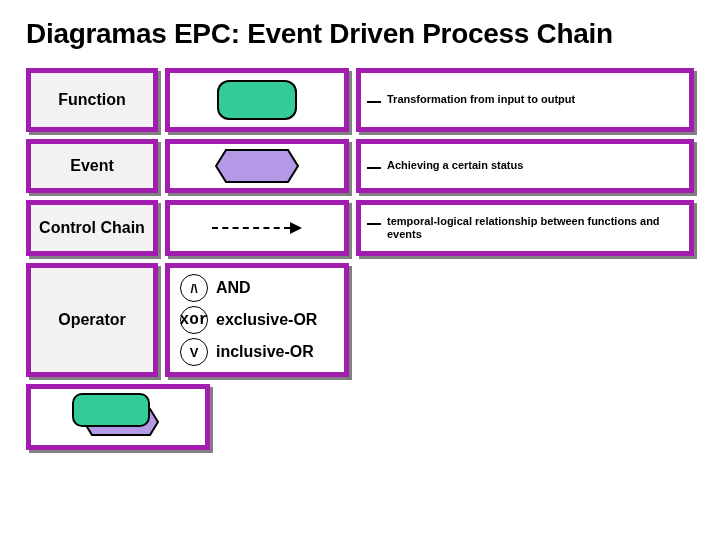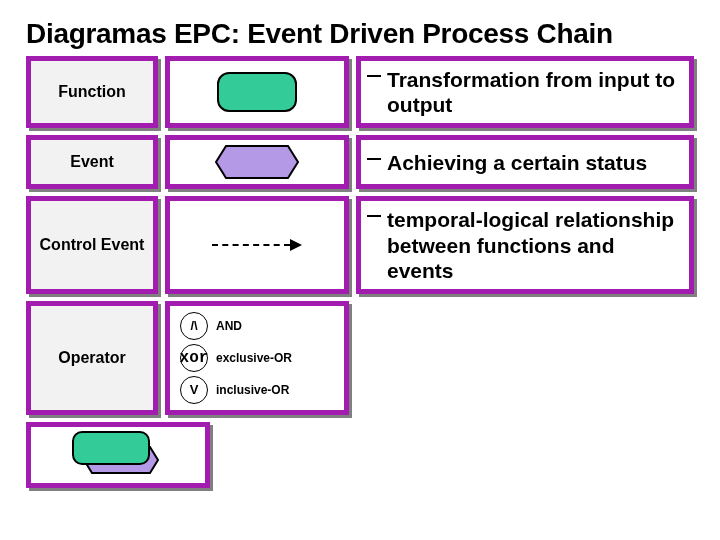--- a/index.html
+++ b/index.html
@@ -13,21 +13,21 @@
   }
   *, *::before, *::after { box-sizing: inherit; }
 
   .page {
     padding: 18px 26px 10px 26px;
   }
   .title {
     font-size: 28px;
     font-weight: 700;
     color: #000;
-    margin: 0 0 6px 0;
+    margin: 0 0 18px 0;
     letter-spacing: -0.3px;
   }
 
   .table {
     display: flex;
     flex-direction: column;
     gap: 7px;
     width: 100%;
   }
   .row {
@@ -64,21 +64,21 @@
     align-items: center;
     justify-content: center;
     padding: 4px;
   }
 
   .desc-cell {
     flex: 1;
     display: flex;
     align-items: center;
     padding: 6px 10px 6px 6px;
-    font-size: 21px;
+    font-size: 11px;
     font-weight: 700;
     color: #000;
   }
   .desc-inner {
     display: flex;
     align-items: flex-start;
     gap: 6px;
     line-height: 1.2;
   }
   .dash {
@@ -145,21 +145,21 @@
     width: 28px; height: 28px;
     border: 1.5px solid #000;
     border-radius: 50%;
     background: #fff;
     display: flex; align-items: center; justify-content: center;
     font-size: 13px;
     font-weight: 700;
   }
   .op-circle.small-text { font-size: 16px; font-family: Liberation Mono, monospace; }
   .op-label {
-    font-size: 12px;
+    font-size: 16px;
     font-weight: 700;
   }
 
   
   .marker-stack {
     position: relative;
     width: 92px;
     height: 48px;
   }
   .marker-back {
@@ -211,21 +211,21 @@
       <div class="cell desc-cell h2">
         <div class="desc-inner">
           <span class="dash"></span>
           <span>Achieving a certain status</span>
         </div>
       </div>
     </div>
 
     <div class="row">
       <div class="cell label-cell h3">
-        <span>Control Event</span>
+        <span>Control Chain</span>
       </div>
       <div class="cell symbol-cell h3">
         <div class="arrow-wrap">
           <div class="arrow-line"></div>
           <div class="arrow-head"></div>
         </div>
       </div>
       <div class="cell desc-cell h3">
         <div class="desc-inner">
           <span class="dash"></span>

